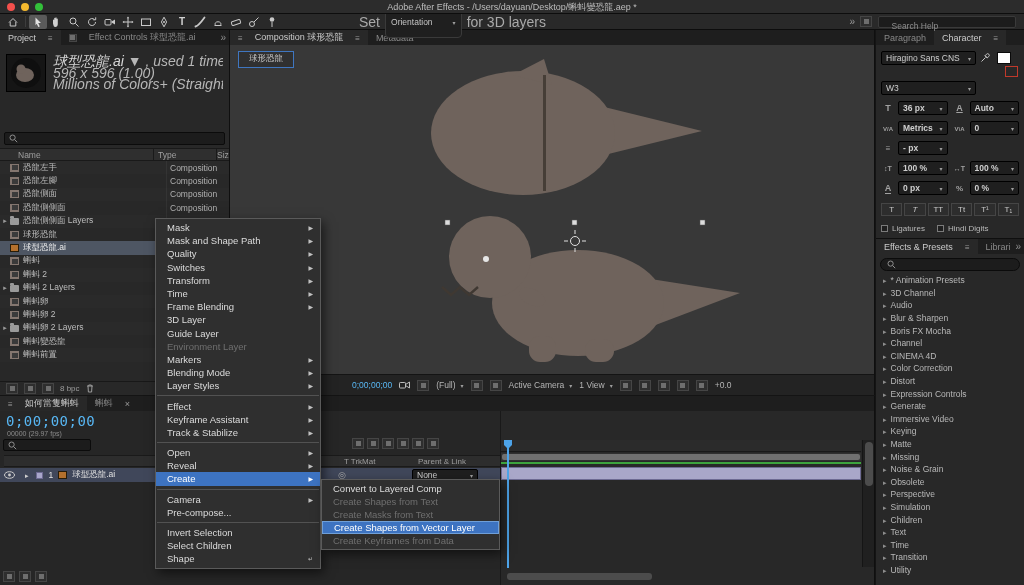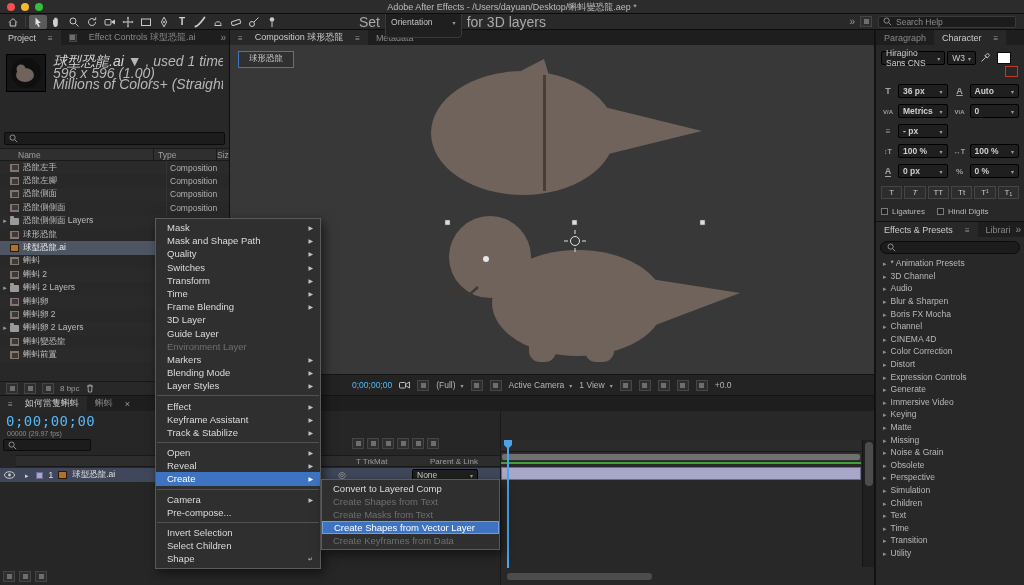--- a/index.html
+++ b/index.html
@@ -19,21 +19,21 @@
   .toolbar{position:absolute;top:14px;left:0;width:1024px;height:16px;background:#292929;border-bottom:1px solid #0d0d0d;display:flex;align-items:center;z-index:19;padding:0 4px;}
   .tool{width:18px;height:14px;display:flex;align-items:center;justify-content:center;color:#cdcdcd;flex:none;}
   .tool.active{background:#5a5a5a;border-radius:2px;}
   .tb-sep{width:1px;height:11px;background:#3d3d3d;margin:0 3px;flex:none;}
   .tb-label{font-size:14px;color:#a9a9a9;margin:0 5px;white-space:nowrap;}
   .tb-select{height:12px;background:#1f1f1f;border:1px solid #3a3a3a;border-radius:4px;font-size:8.5px;color:#c5c5c5;display:flex;align-items:center;padding:15px 5px;gap:17px;white-space:nowrap;}
   .workspaces{display:fl
 ex;margin-left:28px;display:flex;}
   .ws{font-size:9px;color:#bdbdbd;padding:0 10px;line-height:16px;white-space:nowrap;}
   .tb-overflow{margin-left:auto;color:#9a9a9a;font-size:10px;padding:0 5px;}
-  .tb-search{width:138px;height:12px;background:#1c1c1c;border:1px solid #3a3a3a;border-radius:2px;display:flex;align-items:center;padding:0 4px;gap:4px;margin-right:4px;margin-left:6px;}
+  .tb-search{width:138px;height:12px;background:#1c1c1c;border:1px solid #3a3a3a;border-radius:2px;display:flex;align-items:center;padding:0 4px;gap:4px;margin-right:4px;margin-left:6px;flex-direction:column;}
   .tb-search input{flex:1;background:none;border:none;outline:none;color:#bbb;font-size:8.5px;min-width:0;}
   .tb-search input::placeholder{color:#8d8d8d;}
 
   
   .ptabs{height:15px;background:#1e1e1e;display:flex;align-items:stretch;font-size:9px;color:#888;flex:none;position:relative;overflow:hidden;white-space:nowrap;}
   .ptab{display:flex;align-items:center;gap:12px;padding:0 8px;flex:none;}
   .ptab.active{background:#282828;color:#cbcbcb;}
   .menu-glyph::before{content:"≡";font-size:8px;color:#9a9a9a;}
   .close-x::before{content:"×";font-size:9px;color:#9a9a9a;}
   .caret::before{content:"▾";font-size:6px;color:#9e9e9e;margin-left:3px;}
@@ -76,21 +76,21 @@
   .viewer-svg{position:absolute;left:0;top:0;}
   .vbottom{height:21px;background:#232323;border-top:1px solid #141414;display:flex;align-items:center;gap:7px;padding:0 8px;font-size:8.5px;color:#b5b5b5;flex:none;white-space:nowrap;overflow:hidden;}
   .vtime{color:#58b7f4;margin-left:52px;}
   .vsel{display:flex;align-items:center;gap:2px;}
   .vexp{color:#b5b5b5;}
 
   
   .right-panel{position:absolute;left:876px;top:30px;width:148px;height:555px;background:#282828;display:flex;flex-direction:column;}
   .char-body{padding:6px 5px 5px;display:flex;flex-direction:column;gap:6px;font-size:8.5px;flex:none;}
   .char-top{display:flex;gap:4px;}
-  .char-top-left{flex:1;display:flex;flex-direction:row;gap:2px;min-width:0;}
+  .char-top-left{flex:1;display:flex;flex-direction:column;gap:16px;min-width:0;}
   .eyedropper{width:12px;display:flex;align-items:flex-start;padding-top:2px;flex:none;}
   .swatch-box{width:23px;height:27px;position:relative;flex:none;}
   .swatch-back{position:absolute;right:1px;bottom:1px;width:13px;height:11px;border:1px solid #c0392b;background:#282828;}
   .swatch-front{position:absolute;left:1px;top:1px;width:14px;height:12px;background:#fff;border:1px solid #0a0a0a;}
   .char-grid{display:flex;gap:5px;}
   .char-cell{flex:1;display:flex;align-items:center;gap:3px;min-width:0;font-weight:bold;}
   .char-cell .select{flex:1;min-width:0;}
   .char-ic{width:14px;font-size:8px;color:#a2a2a2;text-align:center;flex:none;}
   .ic-fontsize::before{content:"T";font-size:9px;}
   .ic-leading::before{content:"A";font-size:9px;text-decoration:underline;}
@@ -113,21 +113,21 @@
   .fx-row{height:12.6px;display:flex;align-items:center;gap:4px;padding-left:7px;white-space:nowrap;}
   .fx-chev::before{content:"▸";font-size:7px;color:#8d8d8d;}
 
   
   .timeline-panel{position:absolute;left:0;top:396px;width:875px;height:189px;background:#262626;border-right:1px solid #0f0f0f;display:flex;flex-direction:column;}
   .tl-body{flex:1;position:relative;overflow:hidden;}
   .tl-time{position:absolute;left:6px;top:2px;font-family:"DejaVu Sans Mono","Liberation Mono",monospace;font-size:14px;color:#58b7f4;letter-spacing:.5px;}
   .tl-frames{position:absolute;left:7px;top:19px;font-size:7px;color:#8b8b8b;}
   .tl-search{position:absolute;left:3px;top:28px;width:88px;height:12px;background:#1c1c1c;border:1px solid #0b0b0b;border-radius:2px;display:flex;align-items:center;padding:0 4px;gap:3px;}
   .tl-mini{position:absolute;left:352px;top:27px;display:flex;gap:3px;}
-  .tl-cols{position:absolute;left:16px;top:44px;width:500px;height:12px;background:#2d2d2d;border-top:1px solid #1a1a1a;border-bottom:1px solid #1a1a1a;font-size:8px;color:#9c9c9c;}
+  .tl-cols{position:absolute;left:4px;top:44px;width:500px;height:12px;background:#2d2d2d;border-top:1px solid #1a1a1a;border-bottom:1px solid #1a1a1a;font-size:8px;color:#9c9c9c;}
   .tl-col-trk{position:absolute;left:340px;top:1px;}
   .tl-col-parent{position:absolute;left:414px;top:1px;}
   .tl-layer{position:absolute;left:0;top:57px;width:500px;height:14px;background:#40475a;display:flex;align-items:center;font-size:8.5px;color:#e2e2e2;}
   .tl-eye{margin-left:4px;flex:none;}
   .tl-chev{margin-left:10px;flex:none;}
   .tl-chev::before{content:"▸";font-size:7px;color:#cfcfcf;}
   .tl-chip{width:7px;height:7px;background:#a9a7cb;border:1px solid #6d6a92;margin-left:7px;flex:none;}
   .tl-num{margin-left:6px;flex:none;}
   .tl-layer .row-icon{margin-left:5px;}
   .tl-name{margin-left:1px;white-space:nowrap;overflow:hidden;}

